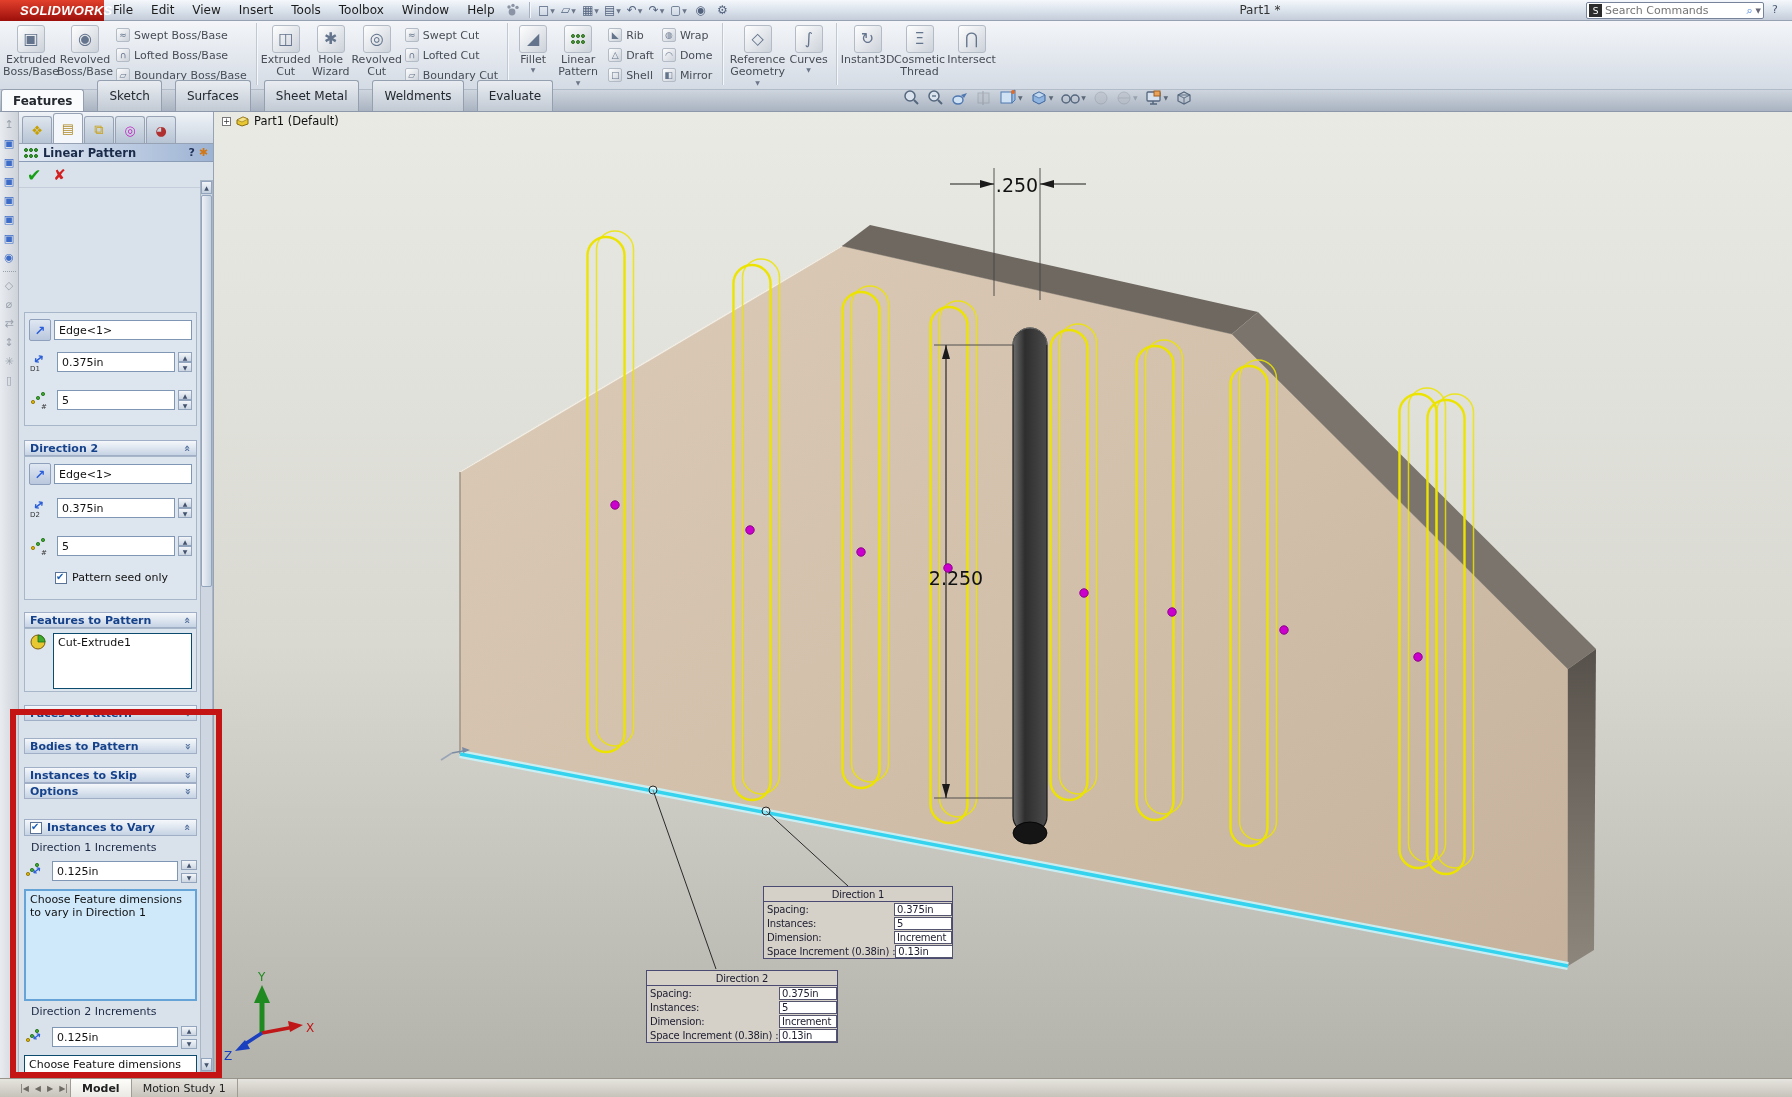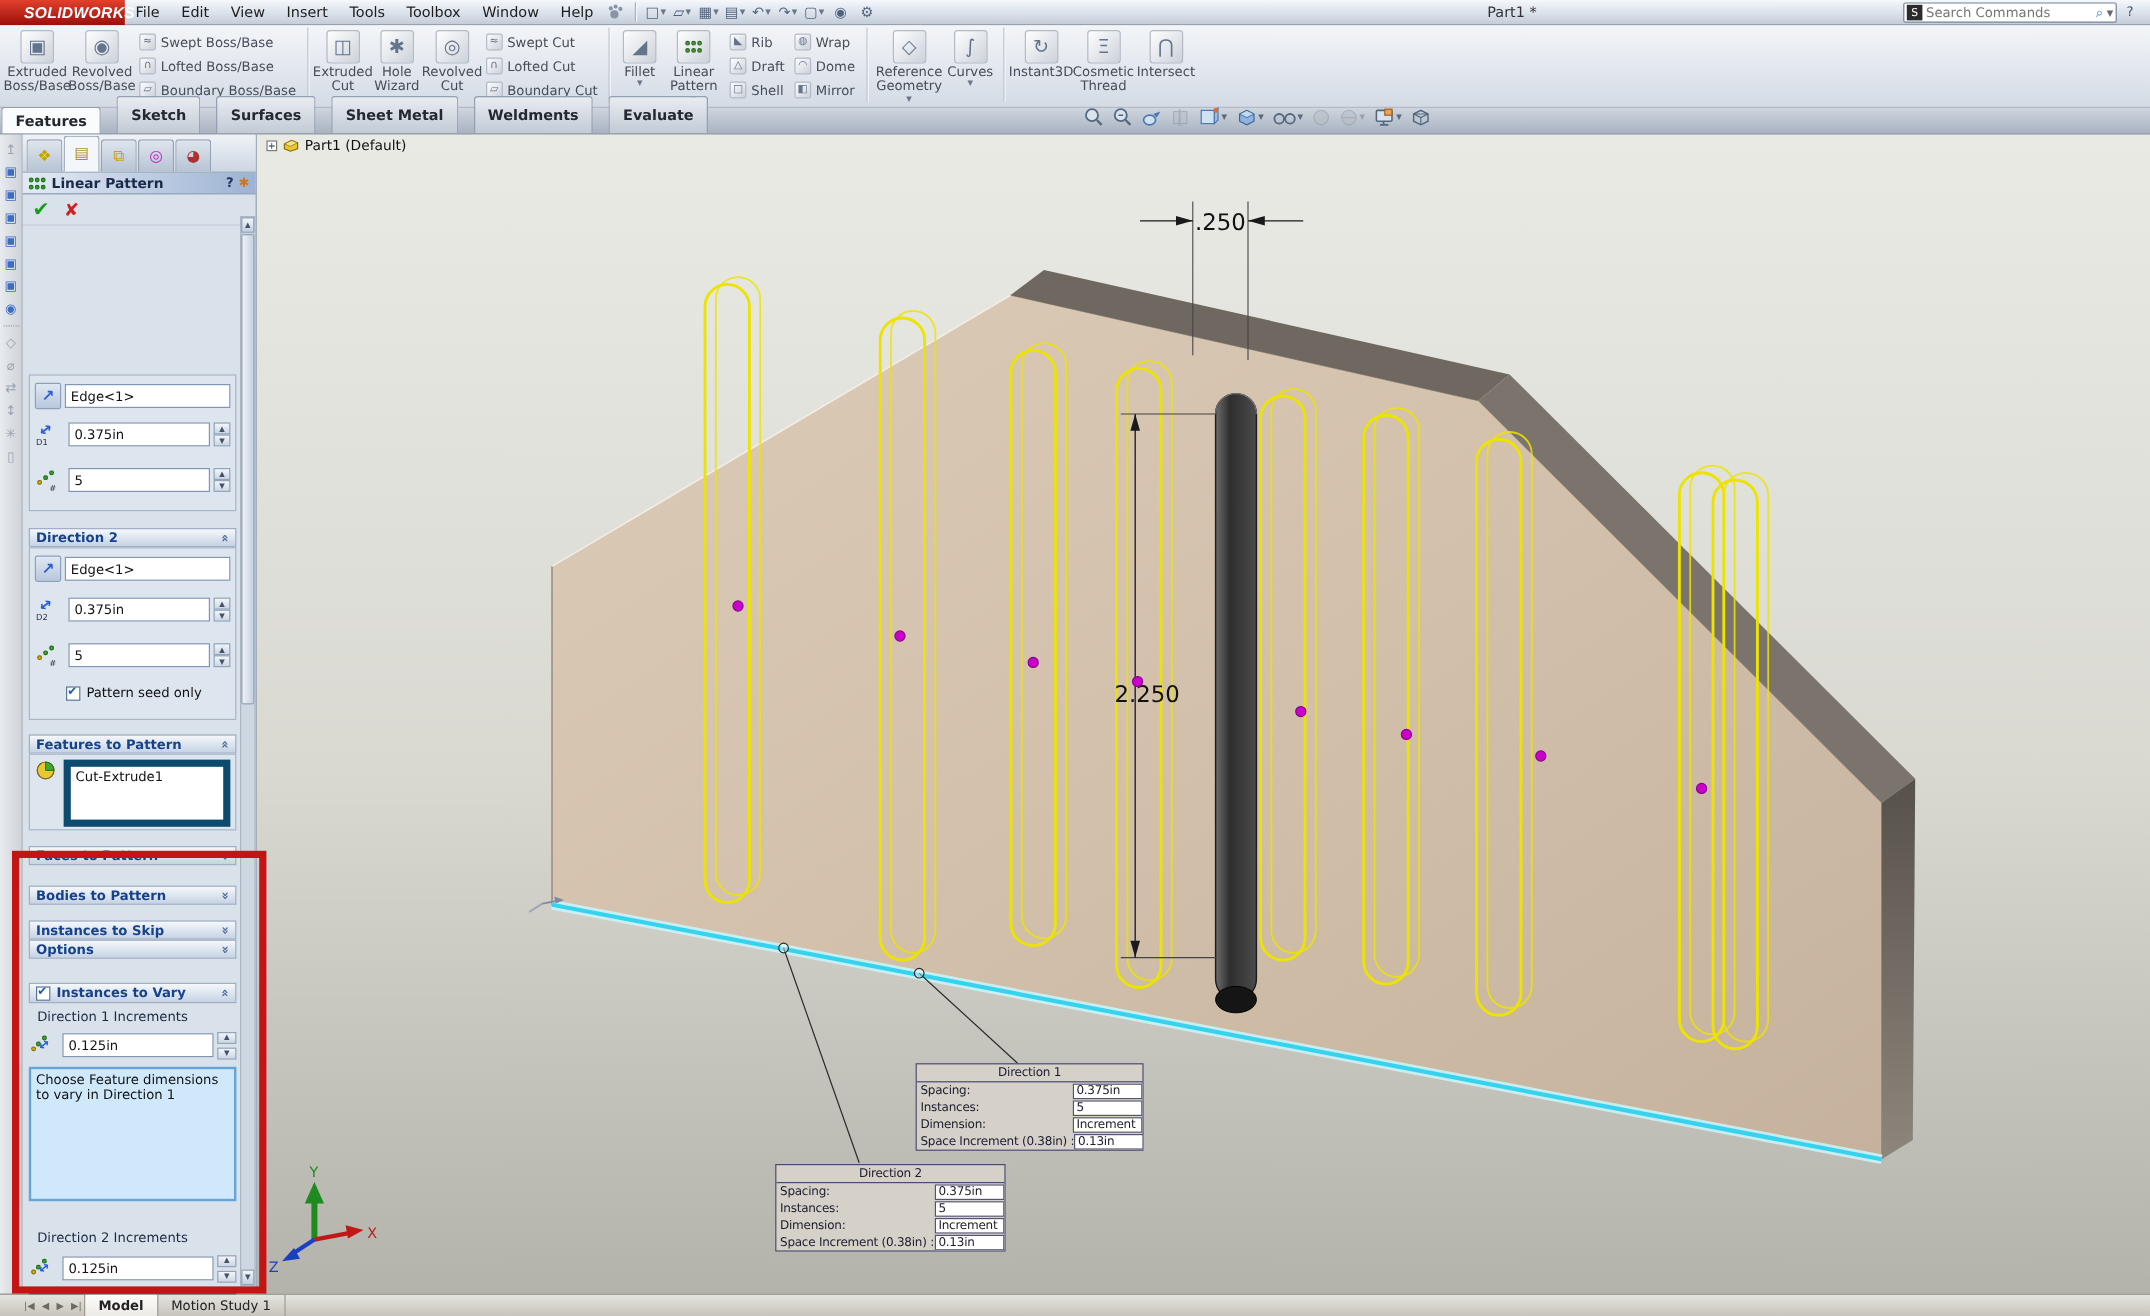--- a/index.html
+++ b/index.html
@@ -51,21 +51,21 @@
   .dd-under { font-size:6px; color:#6b7688; line-height:6px; padding-top:1px; }
   .lp-dots { width:15px; height:11px; position:relative; }
   .lp-dots i { position:absolute; width:4px; height:4px; border-radius:50%; background:#4d9c3a; border:0.5px solid #2f6b22; }
 
   
   #tabstrip { position:absolute; left:0; top:90px; width:1792px; height:22px; z-index:30;
     background:linear-gradient(#ced5de,#a9b3c1); border-bottom:1px solid #8d99aa;
     display:flex; align-items:flex-end; padding-left:1px;gap:12px; }
   .tab { height:31px; padding:0 11px; font-size:12px; color:#24292f; margin-right:1px;
     background:linear-gradient(#e9edf2,#c2cad4); border:1px solid #94a0b0; border-bottom:none;
-    border-radius:3px 3px 0 0; display:flex; align-items:center;font-weight:bold; }
+    border-radius:3px 3px 0 0; display:flex; align-items:center; }
   .tab.active { height:22px; background:#fafbfd; font-weight:bold; }
 
   
   #leftstrip { position:absolute; left:0; top:112px; width:19px; height:966px; z-index:20;
     background:linear-gradient(90deg,#e8ebef,#ced3da); border-right:1px solid #aeb4bd;
     display:flex; flex-direction:column; align-items:center; padding-top:3px; }
   .ls-ico { width:17px; height:17px; margin:1px 0; display:flex; align-items:center; justify-content:center;
     font-size:11px; color:#3c6bc8; }
   .ls-ico.gray { color:#9aa2ac; }
   .ls-div { width:13px; border-top:1px dotted #98a0aa; margin:4px 0; }
@@ -111,21 +111,21 @@
     padding:0 4px; font-size:11px; color:#111; }
   .spin { width:14px; height:20px; display:flex; flex-direction:column; flex:none; }
   .spin b { flex:1; background:linear-gradient(#f3f6f9,#ccd6e2); border:1px solid #93a5bd;
     font-size:6px; color:#43536d; display:flex; align-items:center; justify-content:center; font-weight:normal; }
   .ext-spin { width:16px; flex:none; display:flex; flex-direction:column; gap:3px; }
   .ext-spin b { height:10px; background:linear-gradient(#f3f6f9,#ccd6e2); border:1px solid #93a5bd;
     font-size:6px; color:#43536d; display:flex; align-items:center; justify-content:center; font-weight:normal; }
   .cbrow { display:flex; align-items:center; gap:5px; font-size:11px; color:#111; }
   .cb { width:12px; height:12px; background:#fff; border:1px solid #5a7396; position:relative; flex:none; }
   .cb.checked:after { content:"✔"; position:absolute; left:0px; top:-2px; font-size:10px; color:#1a5fb8; }
-  .listbox { background:#fff; border:6px solid #0c4a6e; font-size:11px; color:#111; padding:2px 4px; }
+  .listbox { background:#fff; border:1px solid #0c4a6e; font-size:11px; color:#111; padding:2px 4px; }
   .hint-blue { background:#cfe9fb; border:2px solid #66a3d6; }
   .inc-lbl { font-size:11px; color:#1b2a45; padding-left:7px; }
 
   
   #pm-scroll { position:absolute; left:200px; top:180px; width:13px; height:892px; z-index:25;
     background:#cdd6e1; border:1px solid #aab6c4; }
   #pm-scroll .btn { position:absolute; left:0; width:11px; height:13px; background:linear-gradient(#f2f5f9,#c3cfdd);
     border:1px solid #93a5bd; color:#44546e; font-size:6px; display:flex; align-items:center; justify-content:center; }
   #pm-scroll .thumb { position:absolute; left:0; top:14px; width:11px; height:392px;
     background:linear-gradient(90deg,#eef2f7,#c6d2e0); border:1px solid #93a5bd; border-radius:2px; }
@@ -771,21 +771,21 @@
         </span>
         <span class="finput">0.125in</span>
         <span class="ext-spin">
             <b>▲</b>
             <b>▼</b>
           </span>
       </div>
       <div class="listbox hint-blue" style="margin-top:6px; height:112px;">
         <span>Choose Feature dimensions to vary in Direction 1</span>
       </div>
-      <div class="inc-lbl" style="margin-top:24px">Direction 2 Increments</div>
+      <div class="inc-lbl" style="margin-top:4px">Direction 2 Increments</div>
       <div class="frow" style="margin-top:7px; height:24px">
         <span class="ficon">
           <span class="dots3">
               <i style="left:0;top:9px;background:#e0b800;border:0.5px solid #8a7000"></i>
               <i style="left:4px;top:5px;background:#3faa2e;border:0.5px solid #1d6e17"></i>
               <i style="left:9px;top:0;background:#3faa2e;border:0.5px solid #1d6e17"></i>
             </span>
           <span class="arr" style="left:8px;top:4px;font-size:11px">↔</span>
         </span>
         <span class="finput">0.125in</span>

